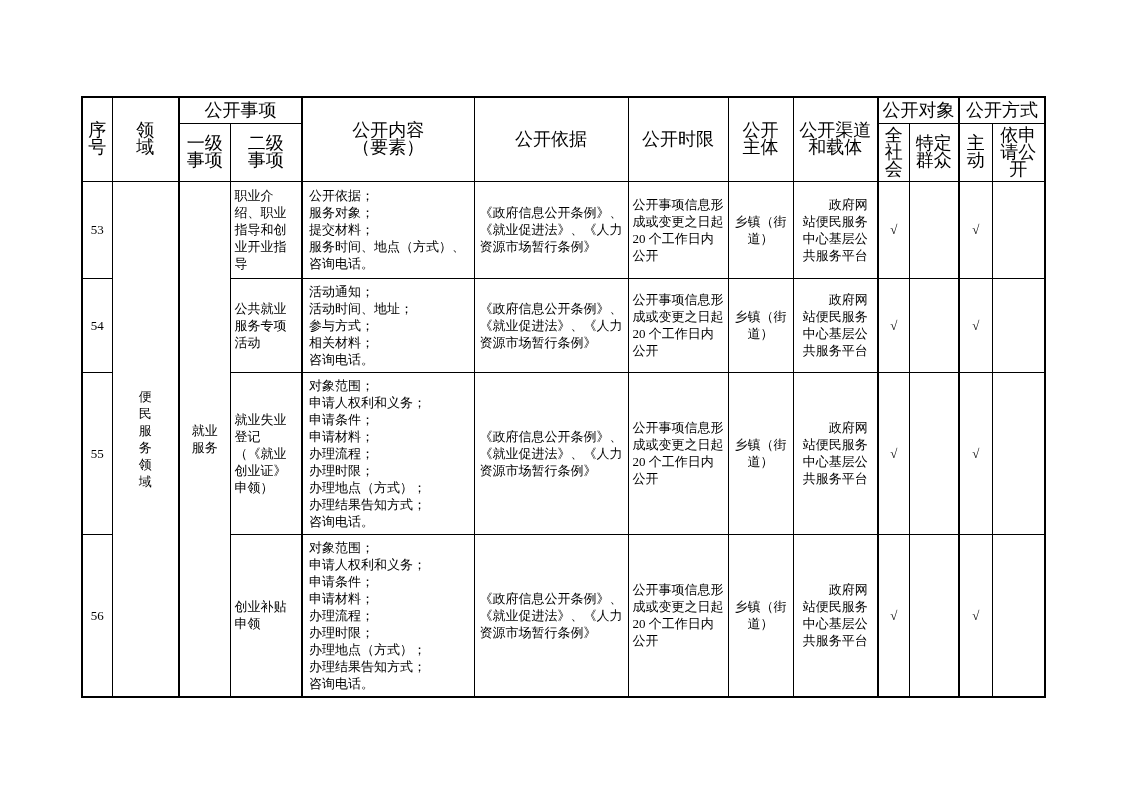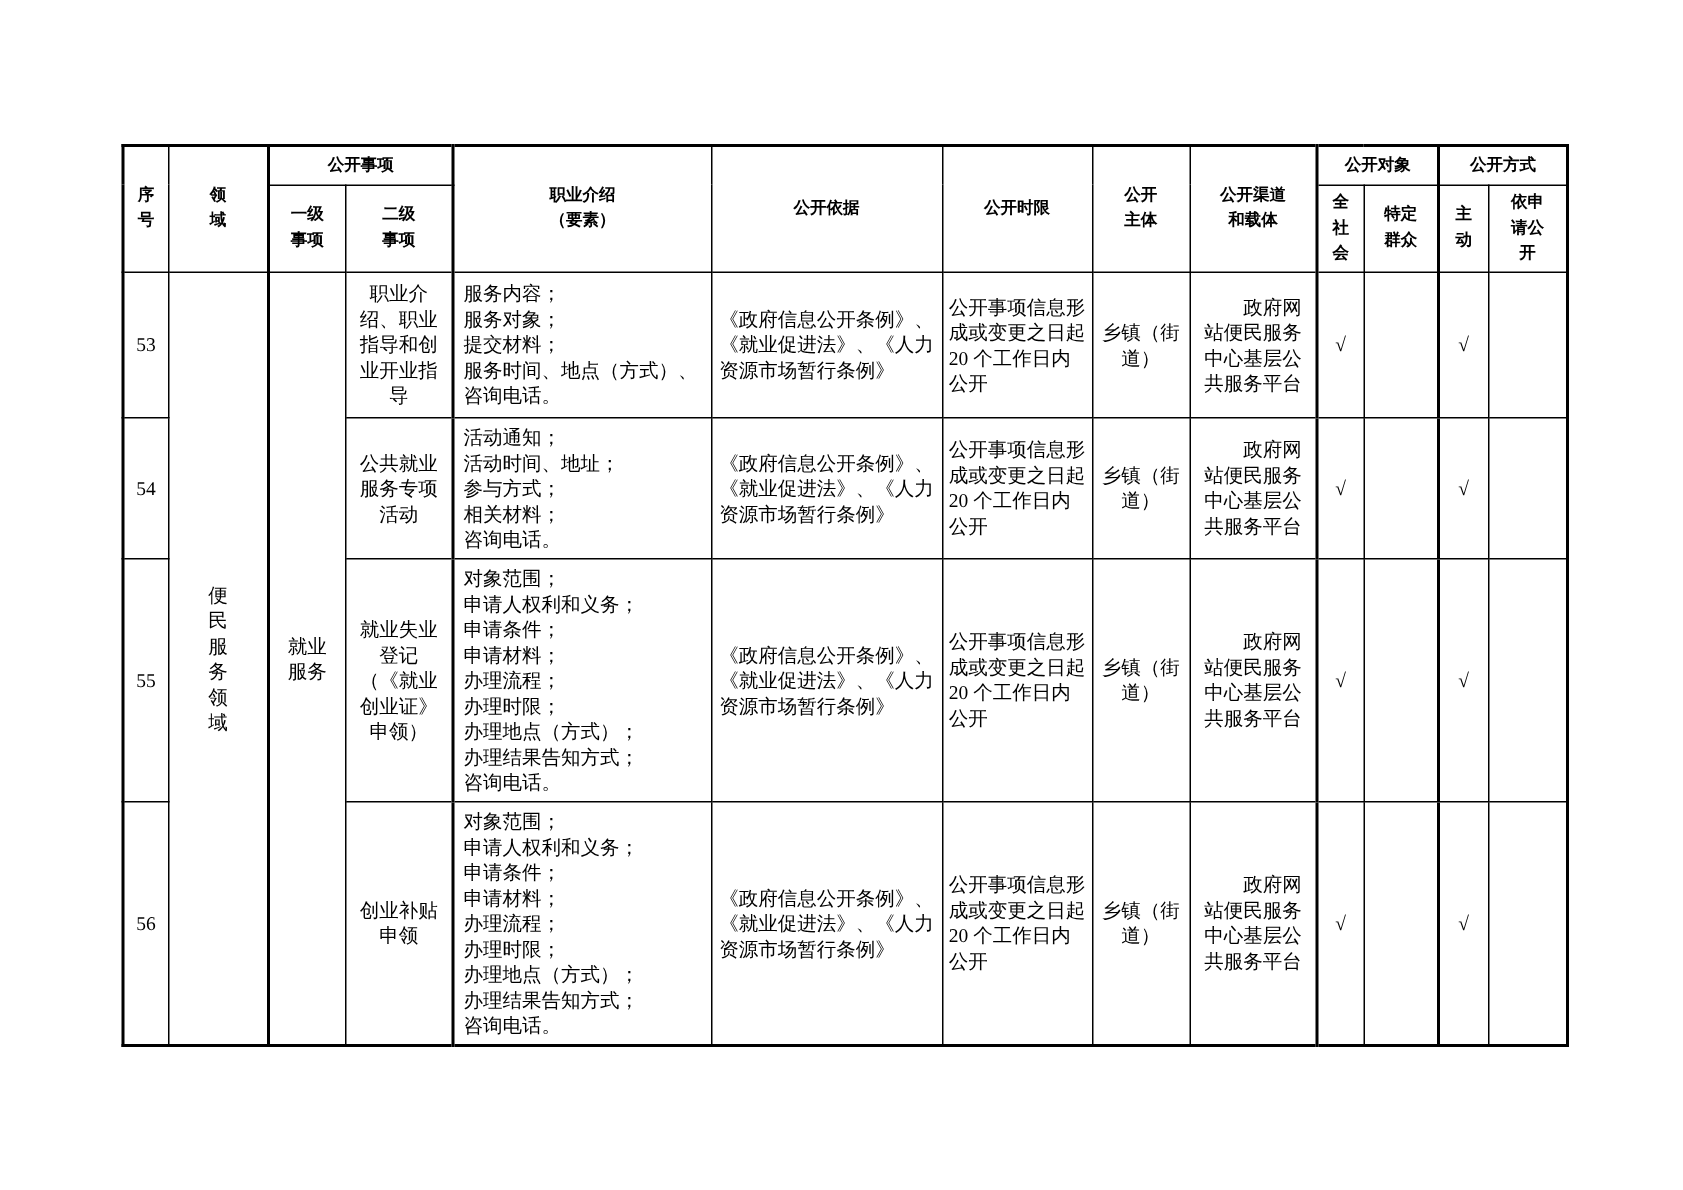--- a/index.html
+++ b/index.html
@@ -14,21 +14,21 @@
   }
   td,th{
     border:1px solid #000;
     font-size:13px;line-height:17px;
     vertical-align:middle;text-align:center;
     padding:2px 3px;overflow:hidden;
     font-weight:normal;
   }
   th{
     font-family:"Liberation Sans", sans-serif;
-    font-weight:bold;font-size:11px;line-height:17px;margin-top:48px;
+    font-weight:normal;font-size:18px;line-height:17px;margin-top:48px;
   }
   .bl2{border-left-width:2px;}
   .pre{white-space:pre-line;}
   .hr1{height:26px;}
   .hr2{height:58px;}
   .r53{height:97px;}
   .r54{height:89px;}
   .r55{height:153px;}
   .r56{height:156px;}
   td.cell-content{
@@ -41,21 +41,21 @@
   }
   td.cell-time{
     text-align:left;padding:2px 4px;font-family:Liberation Serif, serif;
   }
   td.cell-subject{padding:2px 4px;text-align:center;}
   td.cell-channels{
     text-align:center;text-indent:2em;padding:2px 3px;
   }
   td.cell-field{padding:2px 22px;margin-left:40px;}
   td.cell-level1{padding:2px 11px;}
-  td.cell-level2{text-align:center;padding:2px 4px;}
+  td.cell-level2{text-align:left;padding:2px 4px;}
   td.cell-check{font-size:13px;}
 </style>
 </head>
 <body>
 
 <div class="sheet">
   <table>
     <colgroup>
       <col style="width:30px">
         <col style="width:67px">
@@ -72,21 +72,21 @@
       <col style="width:53px">
     </colgroup>
 
     <tbody>
         <tr class="hr1">
       <th rowspan="2" class="pre">序
 号</th>
       <th rowspan="2" class="pre">领
 域</th>
       <th colspan="2" class="bl2">公开事项</th>
-      <th rowspan="2" class="bl2 pre">职业介绍
+      <th rowspan="2" class="bl2 pre">公开内容
 （要素）</th>
       <th rowspan="2">公开依据</th>
       <th rowspan="2">公开时限</th>
       <th rowspan="2" class="pre">公开
 主体</th>
       <th rowspan="2" class="pre">公开渠道
 和载体</th>
       <th colspan="2" class="bl2">公开对象</th>
       <th colspan="2" class="bl2">公开方式</th>
     </tr>
@@ -106,21 +106,21 @@
       <th class="pre">依申
 请公
 开</th>
     </tr>
 
     <tr class="r53">
       <td>53</td>
       <td rowspan="4" class="cell-field">便民服务领域</td>
       <td rowspan="4" class="bl2 cell-level1">就业服务</td>
       <td class="cell-level2">职业介绍、职业指导和创业开业指导</td>
-      <td class="bl2 cell-content">服务内容；
+      <td class="bl2 cell-content">公开依据；
 服务对象；
 提交材料；
 服务时间、地点（方式）、咨询电话。</td>
       <td class="cell-basis">《政府信息公开条例》、《就业促进法》、《人力资源市场暂行条例》</td>
       <td class="cell-time">公开事项信息形成或变更之日起20 个工作日内公开</td>
       <td class="cell-subject">乡镇（街道）</td>
       <td class="cell-channels">政府网站便民服务中心基层公共服务平台</td>
       <td class="bl2 cell-check">√</td>
       <td class="cell-check"></td>
       <td class="bl2 cell-check">√</td>

